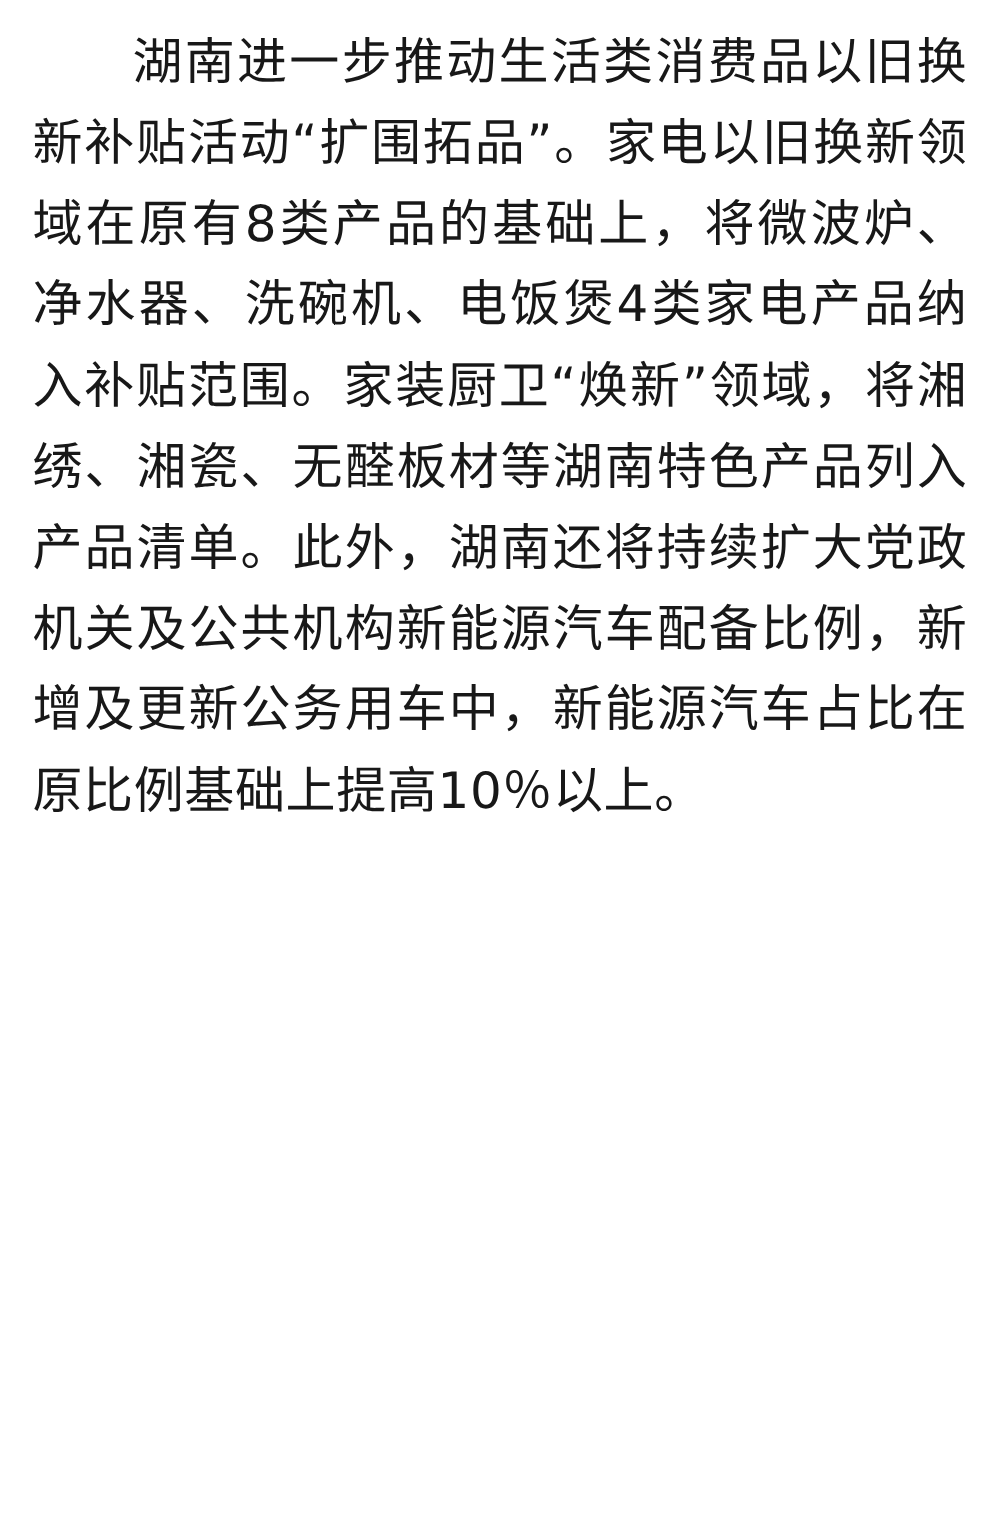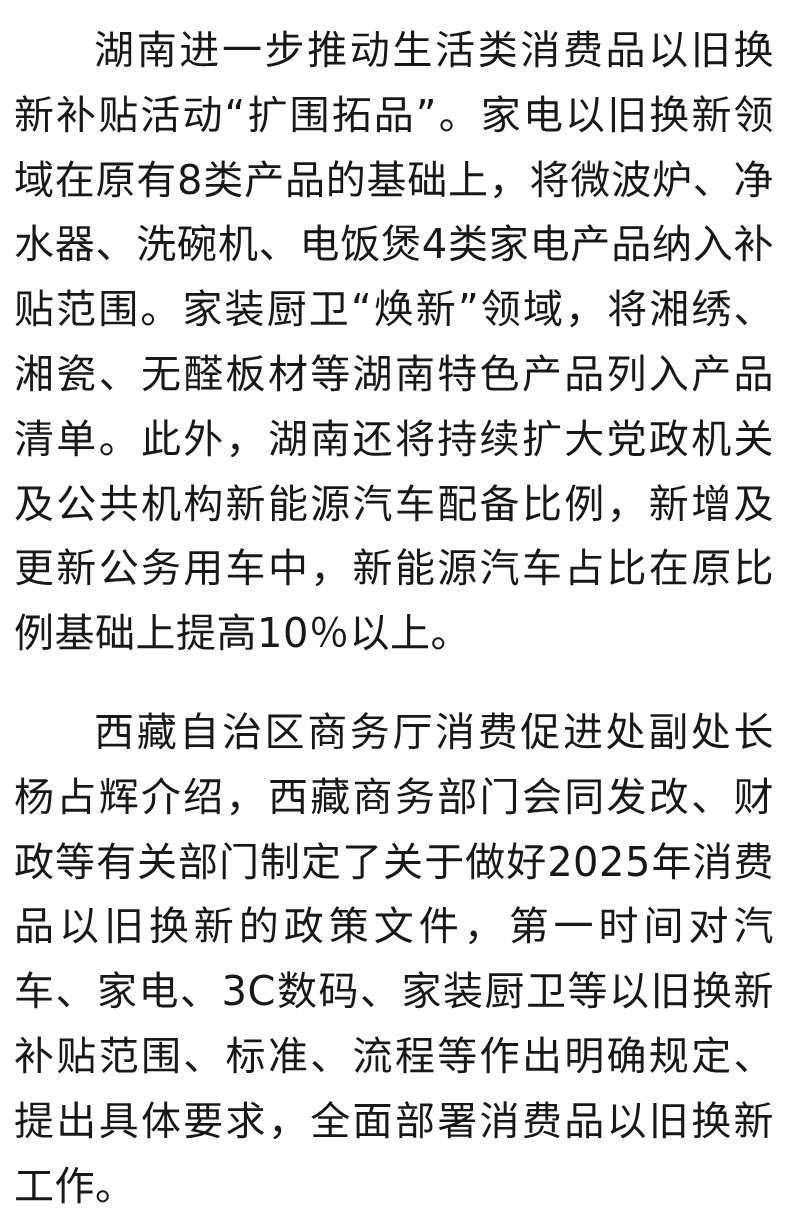--- a/index.html
+++ b/index.html
@@ -11,21 +11,21 @@
     width: 800px;
     height: 1221px;
     overflow: hidden;
     font-family: "DejaVu Sans", "Liberation Sans", sans-serif;
     color: #1a1a1a;
   }
   .page {
     box-sizing: border-box;
     width: 800px;
     height: 1221px;
-    padding: 18px 26px 0 14px;
+    padding: 18px 26px 0 26px;
     background: #ffffff;
   }
   .article {
     display: block;
   }
   .para {
     font-size: 40px;
     line-height: 1.62;
     letter-spacing: 0.5px;
     text-align: justify;
@@ -39,15 +39,14 @@
   .para:last-child {
     margin-bottom: 0;
   }
 </style>
 </head>
 <body>
 
 <div class="page">
   <div class="article">
     <p class="para">湖南进一步推动生活类消费品以旧换新补贴活动“扩围拓品”。家电以旧换新领域在原有8类产品的基础上，将微波炉、净水器、洗碗机、电饭煲4类家电产品纳入补贴范围。家装厨卫“焕新”领域，将湘绣、湘瓷、无醛板材等湖南特色产品列入产品清单。此外，湖南还将持续扩大党政机关及公共机构新能源汽车配备比例，新增及更新公务用车中，新能源汽车占比在原比例基础上提高10％以上。</p>
-    <p class="para">西藏自治区商务厅消费促进处副处长杨占辉介绍，西藏商务部门会同发改、财政等有关部门制定了关于做好2025年消费品以旧换新的政策文件，第一时间对汽车、家电、3C数码、家装厨卫等以旧换新补贴范围、标准、流程等作出明确规定、提出具体要求，全面部署消费品以旧换新工作。</p>
   </div>
 </div>
 
 </body></html>

